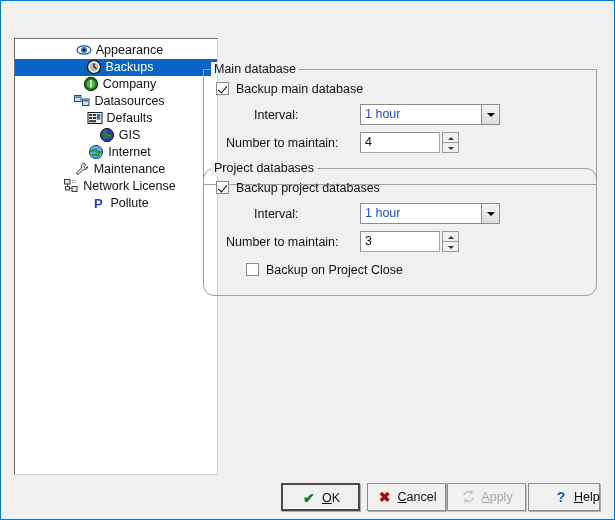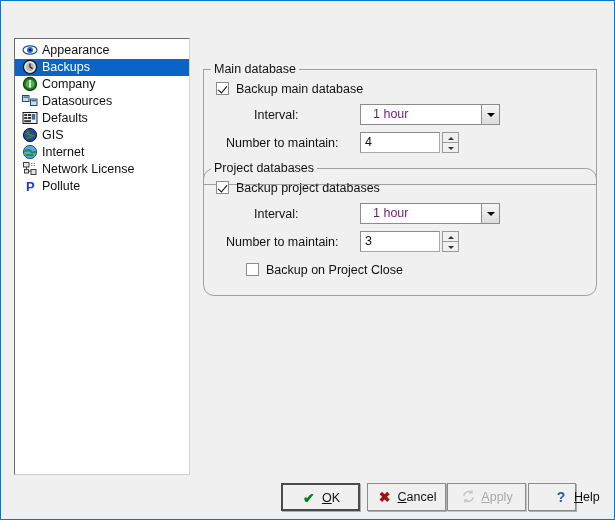--- a/index.html
+++ b/index.html
@@ -55,29 +55,30 @@
     cursor: default;
   }
   .title-btn.help { right: 45px; }
   .title-btn.close { right: 0px; font-size: 15px; }
 
   
   .listbox {
     position: absolute;
     left: 13px;
     top: 37px;
-    width: 176px;
+    width: 204px;
     height: 437px;
     background: #ffffff;
     border-top: 1px solid #6e6e6e;
     border-left: 1px solid #6e6e6e;
     border-right: 1px solid #d0d0d0;
     border-bottom: 1px solid #d0d0d0;
     box-sizing: border-box;
     overflow: hidden;
+    text-align: center;
   }
   .list-item {
     position: relative;
     height: 17px;
     line-height: 17px;
     padding-left: 7px;
     font-size: 12.5px;
     color: #101010;
     white-space: nowrap;
     cursor: default;
@@ -196,24 +197,24 @@
   .combo {
     position: absolute;
     height: 21px;
     box-sizing: border-box;
     background: #ffffff;
     border: 1px solid #8c8c8c;
     cursor: default;
   }
   .combo-text {
     position: absolute;
-    left: 12px;
+    left: 4px;
     top: 2px;
     font-size: 12.5px;
-    color: #701a75;
+    color: #1d4ed8;
   }
   .combo-btn {
     position: absolute;
     right: 0;
     top: 0;
     width: 18px;
     height: 19px;
     background: linear-gradient(#f6f6f6, #dcdcdc);
     border-left: 1px solid #8c8c8c;
     box-sizing: border-box;
@@ -297,21 +298,21 @@
     margin-right: 5px;
     vertical-align: -1px;
     font-size: 14px;
     font-weight: bold;
   }
   .btn .blabel { display: inline-block; vertical-align: top; }
   .btn u { text-decoration: underline; }
   #btn-ok   { left: 280px; width: 79px; }
   #btn-cancel { left: 366px; width: 79px; }
   #btn-apply  { left: 446px; width: 79px; }
-  #btn-help   { left: 527px; width: 48px; padding-left: 24px; }
+  #btn-help   { left: 527px; width: 72px; padding-left: 24px; }
 
   .g-check { color: #0a7c22; }
   .g-x { color: #a81010; }
   .g-q { color: #1a5fb4; }
   .g-apply { color: #c0c0c0; }
 </style>
 </head>
 <body>
 
 <div class="window">
@@ -389,20 +390,28 @@
     <div class="list-item">
       <span class="li-icon">
         <svg width="16" height="16" viewBox="0 0 16 16">
           <circle cx="8" cy="8" r="6.6" fill="#56a9e8" stroke="#15527f" stroke-width="1"></circle>
           <path d="M2.4 6.8c2.2.6 3.2-1 5-.5 1.8.5 1.4 2 3 2.2 1.2.2 2-.6 3.2-.2" stroke="#2e8b2e" stroke-width="2.2" fill="none"></path>
           <path d="M4 11.4c1.6-1 3-.6 4.6-.2 1 .2 1.8 0 2.6-.6" stroke="#2e8b2e" stroke-width="2" fill="none"></path>
         </svg>
       </span><span class="li-label">Internet</span>
     </div>
 
+    <div class="list-item">
+      <span class="li-icon">
+        <svg width="16" height="16" viewBox="0 0 16 16">
+          <path d="M10.5 2.2a3.4 3.4 0 00-3.1 4.7L2.4 11.9l1.7 1.7 5-5a3.4 3.4 0 004.6-3.2l-2 2-1.5-1.5 2-2a3.5 3.5 0 00-1.7-.7z" fill="#e2e2e2" stroke="#4a4a4a" stroke-width="1"></path>
+          <path d="M3.2 12.6l1 1" stroke="#2e8b2e" stroke-width="1.2"></path>
+        </svg>
+      </span><span class="li-label">Maintenance</span>
+    </div>
 
     <div class="list-item">
       <span class="li-icon">
         <svg width="16" height="16" viewBox="0 0 16 16">
           <rect x="1.5" y="1.5" width="5.5" height="4.5" fill="#e6e6e6" stroke="#3d3d3d" stroke-width="1"></rect>
           <rect x="2.5" y="8.5" width="4" height="3.5" fill="#e6e6e6" stroke="#3d3d3d" stroke-width="1"></rect>
           <rect x="9" y="8.5" width="5" height="5" fill="#e6e6e6" stroke="#3d3d3d" stroke-width="1"></rect>
           <path d="M4.5 6v2.5M6.5 10.2h2.5" stroke="#3d3d3d" stroke-width="1"></path>
           <path d="M9 2.5h4M9 4.5h4" stroke="#8a8a8a" stroke-width="1" stroke-dasharray="1.5 1.2"></path>
         </svg>

